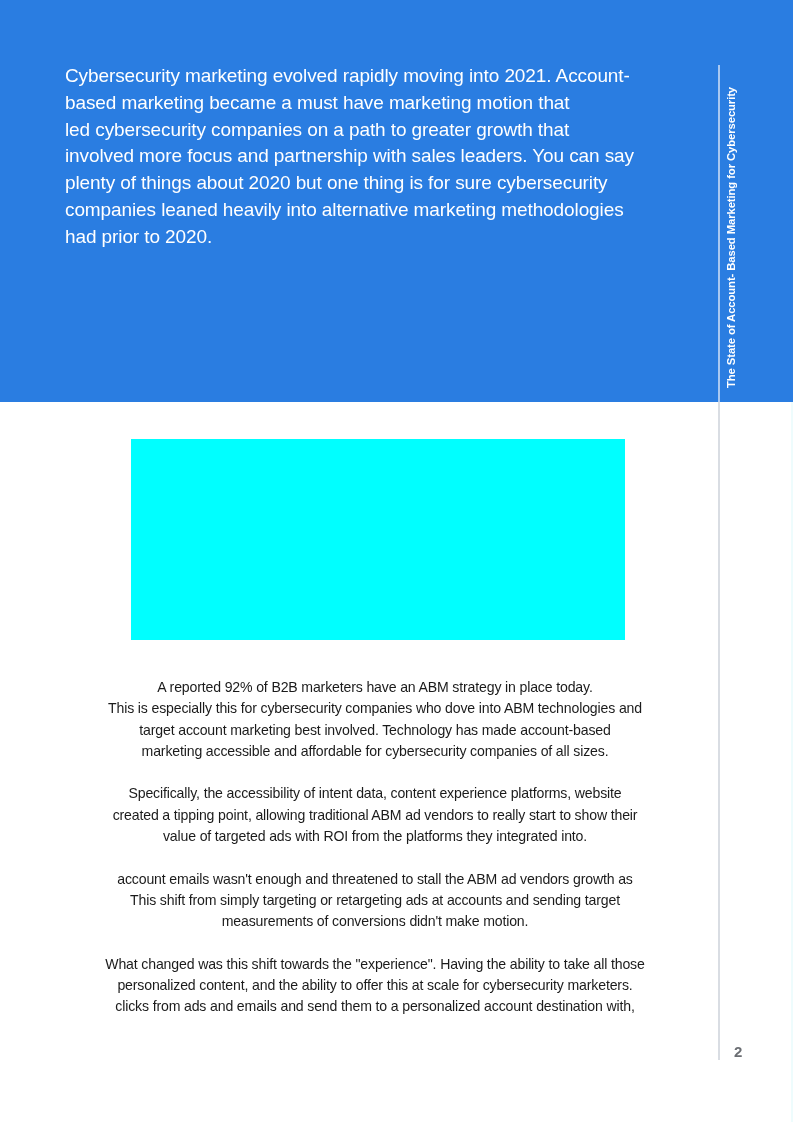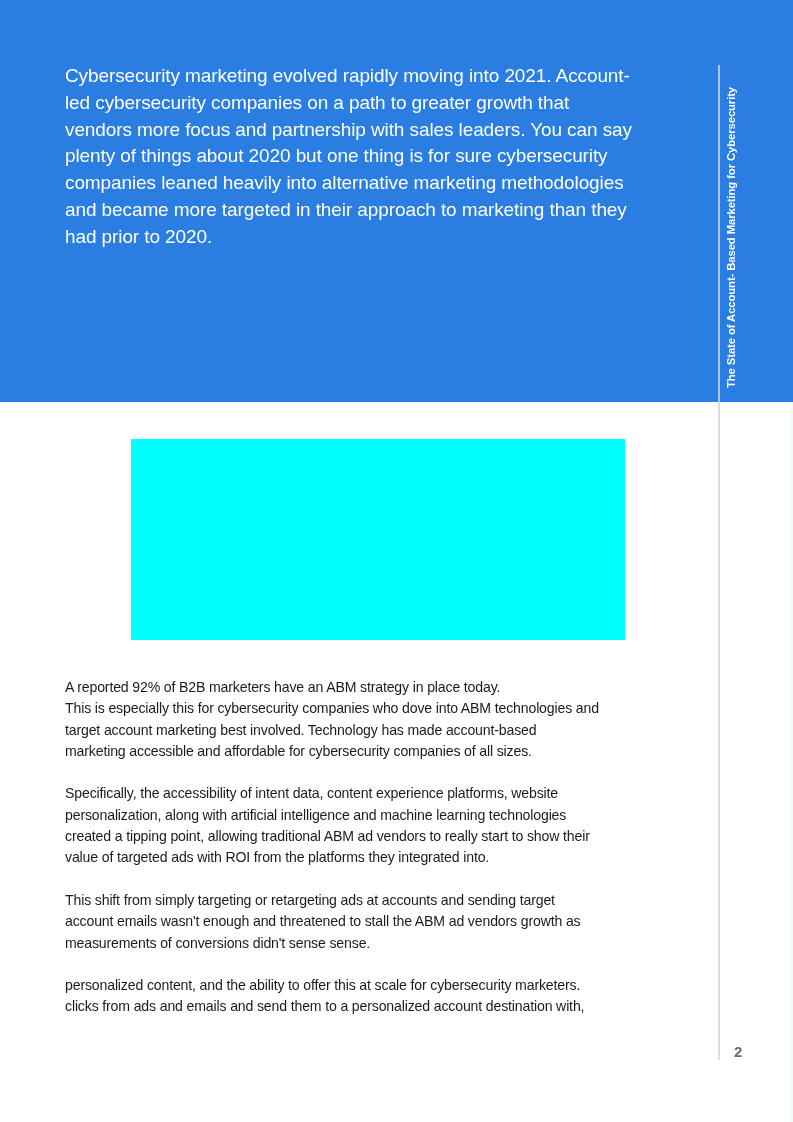--- a/index.html
+++ b/index.html
@@ -83,20 +83,21 @@
       left: 65px;
       top: 677px;
       width: 620px;
       color: #1b1b1b;
       font-size: 14.1px;
       line-height: 21.3px;
       letter-spacing: -0.15px;
     }
     .body p {
       margin: 0 0 21.3px 0;
+      text-align: center;
     }
     .body p span {
       display: block;
       white-space: nowrap;
     }
     .page-number {
       position: absolute;
       left: 734px;
       top: 1043px;
       color: #6b6e73;
@@ -106,53 +107,53 @@
     }
   </style>
 </head>
 <body>
 
 <div class="edge-strip"></div>
 
 <section class="hero">
   <p class="hero-text">
     <span>Cybersecurity marketing evolved rapidly moving into 2021. Account-</span>
+    <span>based marketing became a must have marketing motion that</span>
     <span>led cybersecurity companies on a path to greater growth that</span>
-    <span>vendors more focus and partnership with sales leaders. You can say</span>
+    <span>involved more focus and partnership with sales leaders. You can say</span>
     <span>plenty of things about 2020 but one thing is for sure cybersecurity</span>
     <span>companies leaned heavily into alternative marketing methodologies</span>
-    <span>and became more targeted in their approach to marketing than they</span>
     <span>had prior to 2020.</span>
   </p>
 </section>
 
 <div class="side-rule"></div>
 <div class="side-rule on-blue"></div>
 
 <div class="running-title">The State of Account- Based Marketing for Cybersecurity</div>
 
 <div class="image-placeholder"></div>
 
 <main class="body">
   <p>
     <span>A reported 92% of B2B marketers have an ABM strategy in place today.</span>
     <span>This is especially this for cybersecurity companies who dove into ABM technologies and</span>
     <span>target account marketing best involved. Technology has made account-based</span>
     <span>marketing accessible and affordable for cybersecurity companies of all sizes.</span>
   </p>
   <p>
     <span>Specifically, the accessibility of intent data, content experience platforms, website</span>
-    <span>personalization, along with artificial intelligence and machine learning technologies</span>
     <span>created a tipping point, allowing traditional ABM ad vendors to really start to show their</span>
     <span>value of targeted ads with ROI from the platforms they integrated into.</span>
   </p>
   <p>
+    <span>account emails wasn't enough and threatened to stall the ABM ad vendors growth as</span>
     <span>This shift from simply targeting or retargeting ads at accounts and sending target</span>
-    <span>account emails wasn't enough and threatened to stall the ABM ad vendors growth as</span>
-    <span>measurements of conversions didn't sense sense.</span>
+    <span>measurements of conversions didn't make motion.</span>
   </p>
   <p>
+    <span>What changed was this shift towards the "experience". Having the ability to take all those</span>
     <span>personalized content, and the ability to offer this at scale for cybersecurity marketers.</span>
     <span>clicks from ads and emails and send them to a personalized account destination with,</span>
   </p>
 </main>
 
 <div class="page-number">2</div>
 
 </body></html>

